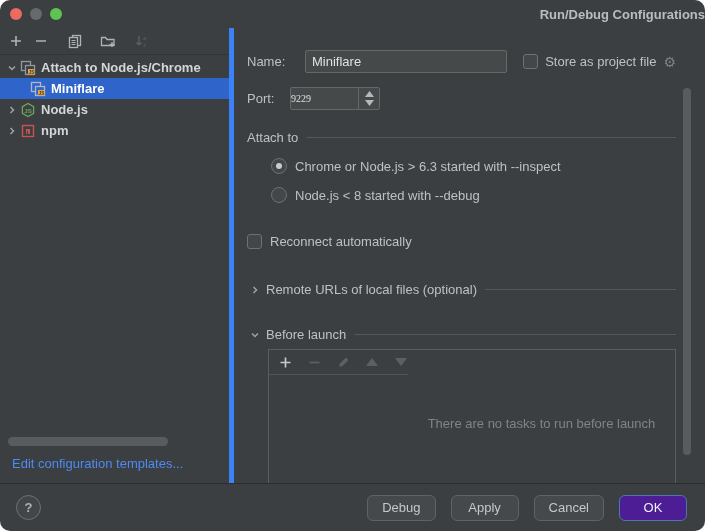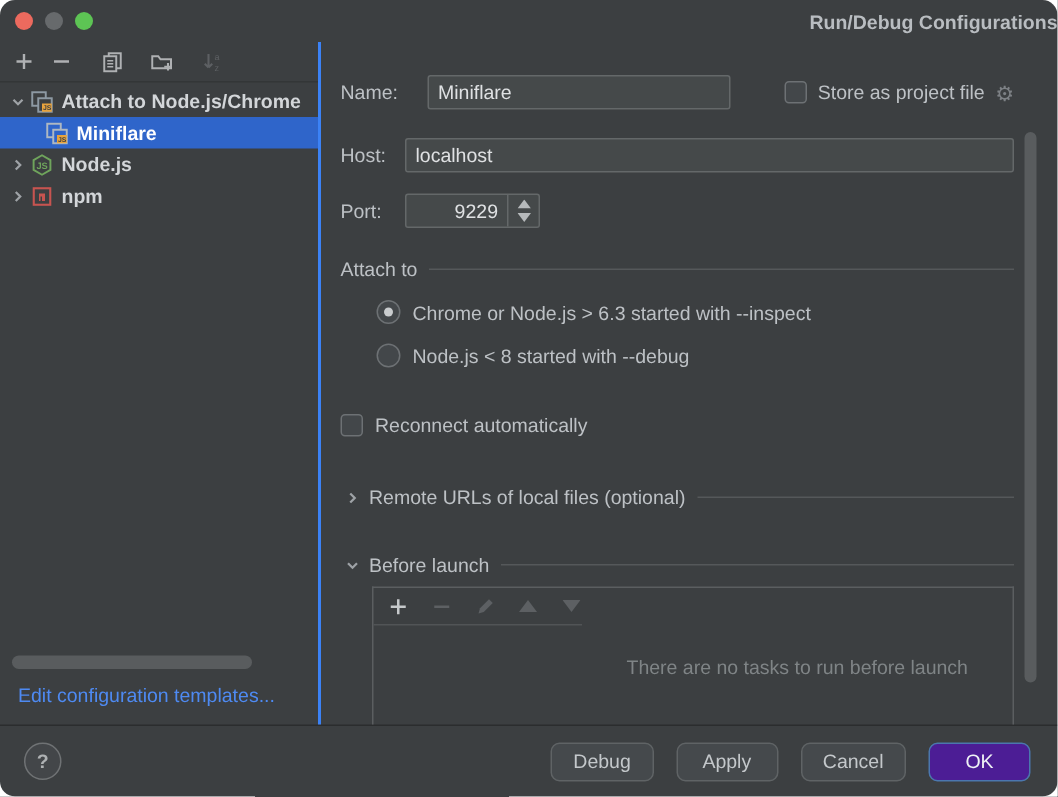--- a/index.html
+++ b/index.html
@@ -24,21 +24,21 @@
   .tl.red   { background:#ec6a5e; }
   .tl.gray  { background:#676a6c; }
   .tl.green { background:#5dc festival; }
   .tl.green { background:#5dc454; }
   .win-title { font-weight:bold; color:#b9bdc1; font-size:13px; }
 
   
   .body-row { flex:1 1 auto; display:flex; min-height:0; position:relative; }
 
   
-  .sidebar { width:214px; flex:0 0 auto; border-right:2px solid #3b82f6; display:flex; flex-direction:column; }
+  .sidebar { width:234px; flex:0 0 auto; border-right:5px solid #3b82f6; display:flex; flex-direction:column; }
   .sb-toolbar { height:27px; display:flex; align-items:center; padding-left:8px; gap:9px; border-bottom:1px solid #333637; flex:0 0 auto; }
   .sb-tool { width:16px; height:16px; display:flex; align-items:center; justify-content:center; cursor:pointer; }
   .tree { flex:0 0 auto; padding-top:2px; }
   .tree-row { height:21px; display:flex; align-items:center; font-weight:bold; color:#d3d6d9; white-space:nowrap; overflow:hidden; cursor:pointer; }
   .tree-row .chev { width:16px; display:flex; justify-content:center; flex:0 0 auto; }
   .tree-row .t-icon { width:16px; height:16px; margin-right:5px; flex:0 0 auto; }
   .tree-row.selected { background:#2f65ca; color:#ffffff; padding-left:30px; }
   .tree-row.l0 { padding-left:4px; }
   .sb-spacer { flex:1 1 auto; }
   .h-scrollbar { height:9px; width:160px; margin:0 0 6px 8px; background:#595c5e; border-radius:5px; flex:0 0 auto; cursor:pointer; }
@@ -57,21 +57,21 @@
   }
   .name-input { width:202px; }
   .store-group { margin-left:auto; display:flex; align-items:center; gap:7px; }
   .checkbox { width:15px; height:15px; border:1px solid #6d7174; border-radius:3px; background:#43474a; flex:0 0 auto; cursor:pointer; }
   .gear { color:#7d8185; font-size:14px; line-height:1; cursor:pointer; }
   .row-host { margin-top:19px; }
   .row-host .flabel, .row-port .flabel { width:43px; }
   .host-input { flex:1 1 auto; }
   .row-port { margin-top:14px; }
   .spinner { display:flex; align-items:stretch; width:90px; height:23px; background:#45494a; border:1px solid #646869; border-radius:2px; }
-  .spin-val { flex:1 1 auto; background:transparent; border:none; outline:none; color:#dfe1e3; text-align:right; padding-right:6px; font-size:13px; font-family:Liberation Sans, sans-serif; width:60px; }
+  .spin-val { flex:1 1 auto; background:transparent; border:none; outline:none; color:#dfe1e3; padding-right:6px; font-size:10px; font-family:Liberation Serif, serif; width:60px; }
   .spin-btns { width:21px; border-left:1px solid #646869; display:flex; flex-direction:column; align-items:center; justify-content:center; gap:3px; cursor:pointer; }
 
   .section { display:flex; align-items:center; }
   .section .s-line { flex:1 1 auto; height:1px; background:#55585a; margin-left:8px; }
   .section .s-chev { width:16px; display:flex; justify-content:center; margin-right:3px; }
   .sec-attach { margin-top:20px; }
   .sec-remote { margin-top:33px; cursor:pointer; }
   .sec-before { margin-top:30px; cursor:pointer; }
 
   .radio-row { display:flex; align-items:center; gap:8px; margin-left:24px; margin-top:13px; cursor:pointer; }
@@ -217,24 +217,20 @@
       <div class="frow row-name">
         <span class="flabel">Name:</span>
         <input class="txt-input name-input" type="text" value="Miniflare" style="">
         <div class="store-group">
           <span class="checkbox"></span>
           <span>Store as project file</span>
           <span class="gear">⚙</span>
         </div>
       </div>
 
-      <div class="frow row-host">
-        <span class="flabel">Host:</span>
-        <input class="txt-input host-input" type="text" value="localhost" style="">
-      </div>
 
       <div class="frow row-port">
         <span class="flabel">Port:</span>
         <div class="spinner">
           <input class="spin-val" type="text" value="9229" style="">
           <div class="spin-btns">
             <svg width="9" height="6" viewBox="0 0 9 6">
                 <path d="M4.5 0L9 6H0z" fill="#b6b9bb"></path>
               </svg>
             <svg width="9" height="6" viewBox="0 0 9 6">

